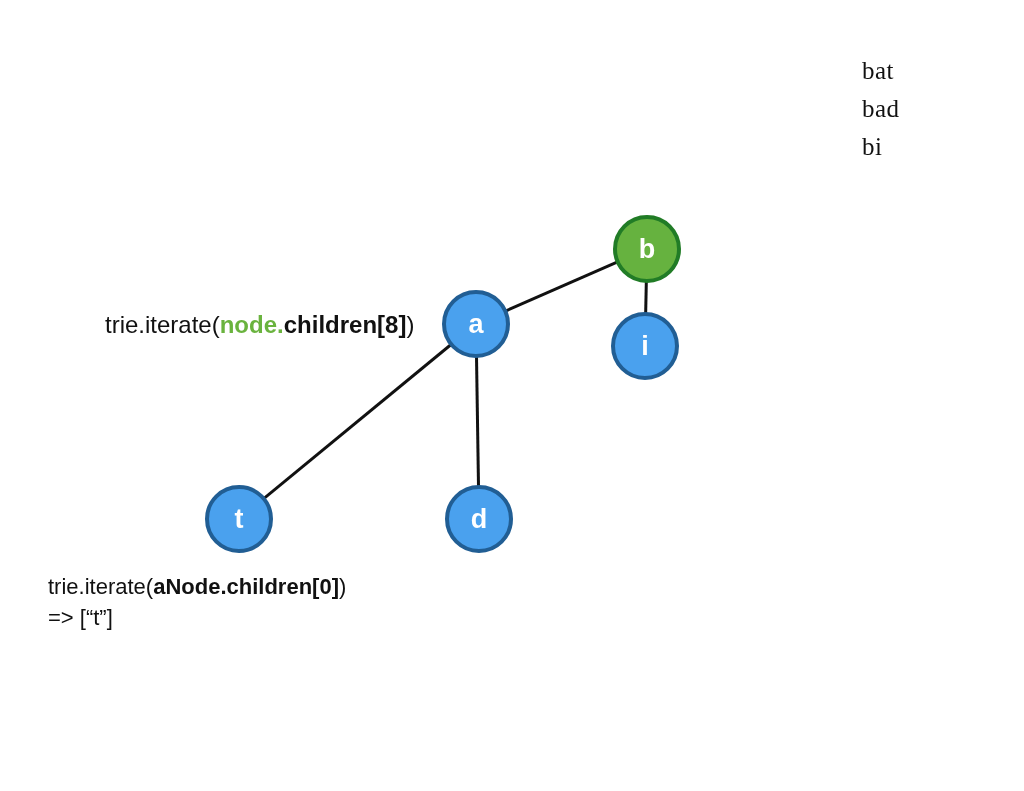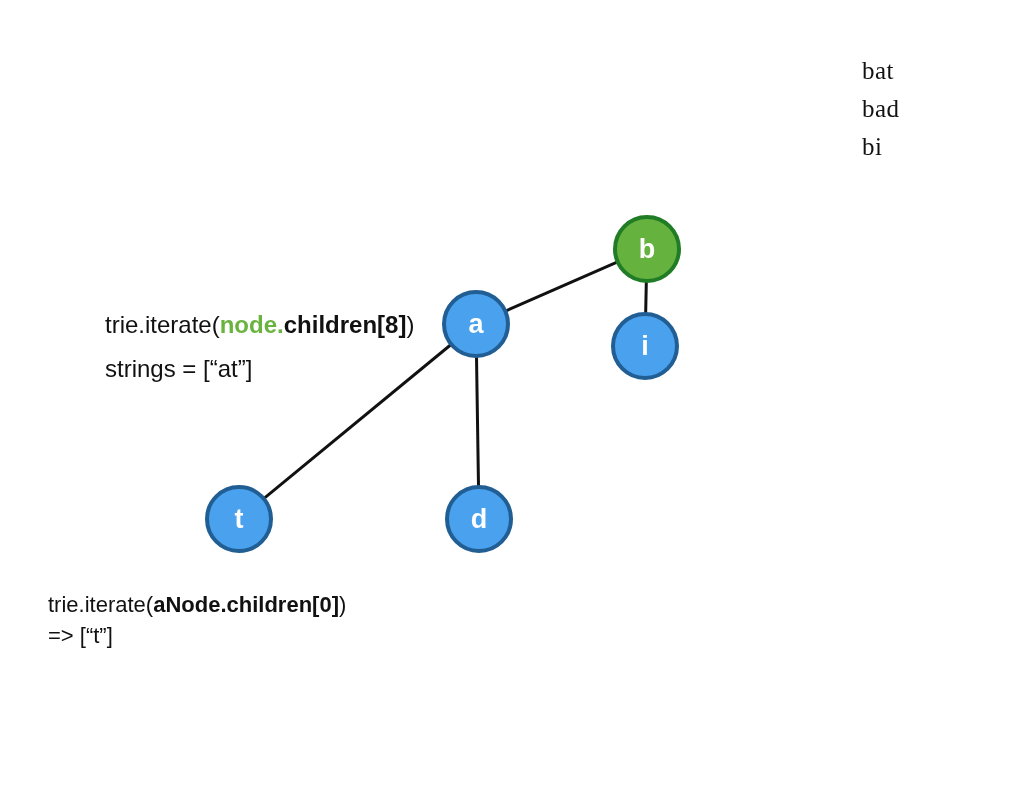--- a/index.html
+++ b/index.html
@@ -30,21 +30,21 @@
     line-height: 34px;
   }
   .caption-mid {
     left: 105px;
     top: 303px;
     font-size: 24px;
     line-height: 44px;
   }
   .caption-bottom {
     left: 48px;
-    top: 589px;
+    top: 571px;
     font-size: 22px;
     line-height: 31px;
   }
   .green { color: #6ab33e; font-weight: 700; }
   .bold { font-weight: 700; }
   svg.edges {
     position: absolute;
     left: 0; top: 0;
     width: 1024px; height: 791px;
     pointer-events: none;
@@ -87,21 +87,20 @@
       <div class="node" style="left: 645px; top: 346px; background: rgb(74, 161, 238); border-color: rgb(33, 94, 148); color: rgb(255, 255, 255);">i</div>
       <div class="node" style="left: 239px; top: 519px; background: rgb(74, 161, 238); border-color: rgb(33, 94, 148); color: rgb(255, 255, 255);">t</div>
       <div class="node" style="left: 479px; top: 519px; background: rgb(74, 161, 238); border-color: rgb(33, 94, 148); color: rgb(255, 255, 255);">d</div>
     </div>
 
 
   <div class="caption caption-mid">
     <div>
       <span>trie.iterate(</span><span class="green" style="color: rgb(106, 179, 62); text-align: center;">node.</span><span class="bold">children[8]</span><span>)</span>
     </div>
-    <div>strings = [“at”]</div>
   </div>
 
   <div class="caption caption-bottom">
     <div>
       <span>trie.iterate(</span><span class="bold">aNode.children[0]</span><span>)</span>
     </div>
     <div>=&gt; [“t”]</div>
   </div>
 
 </div>

